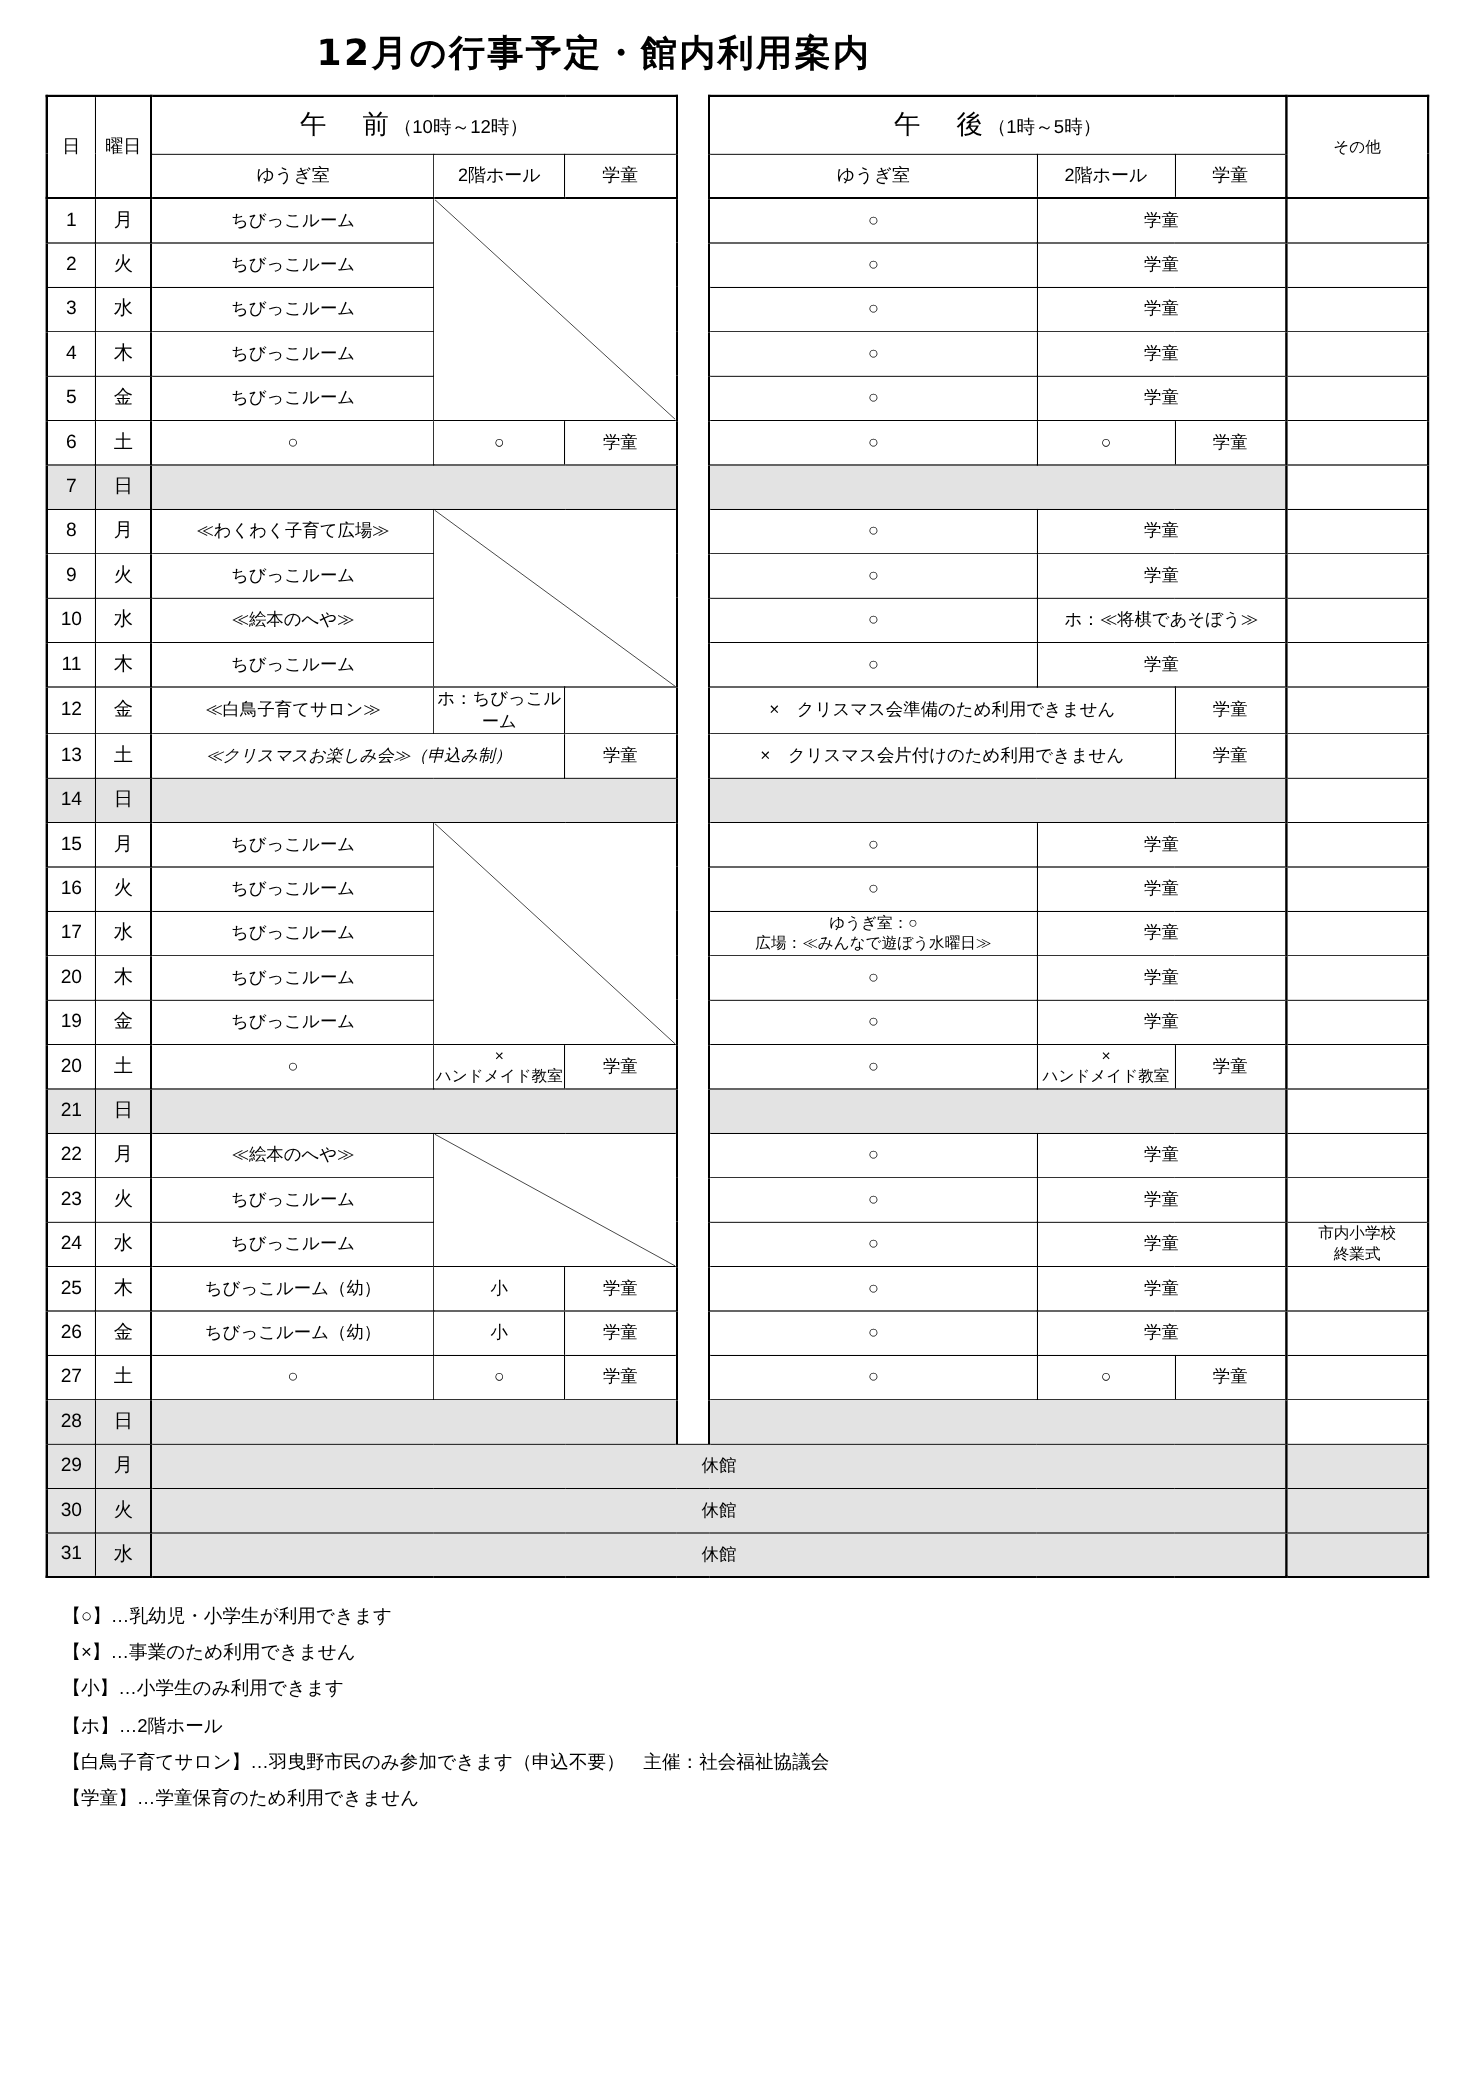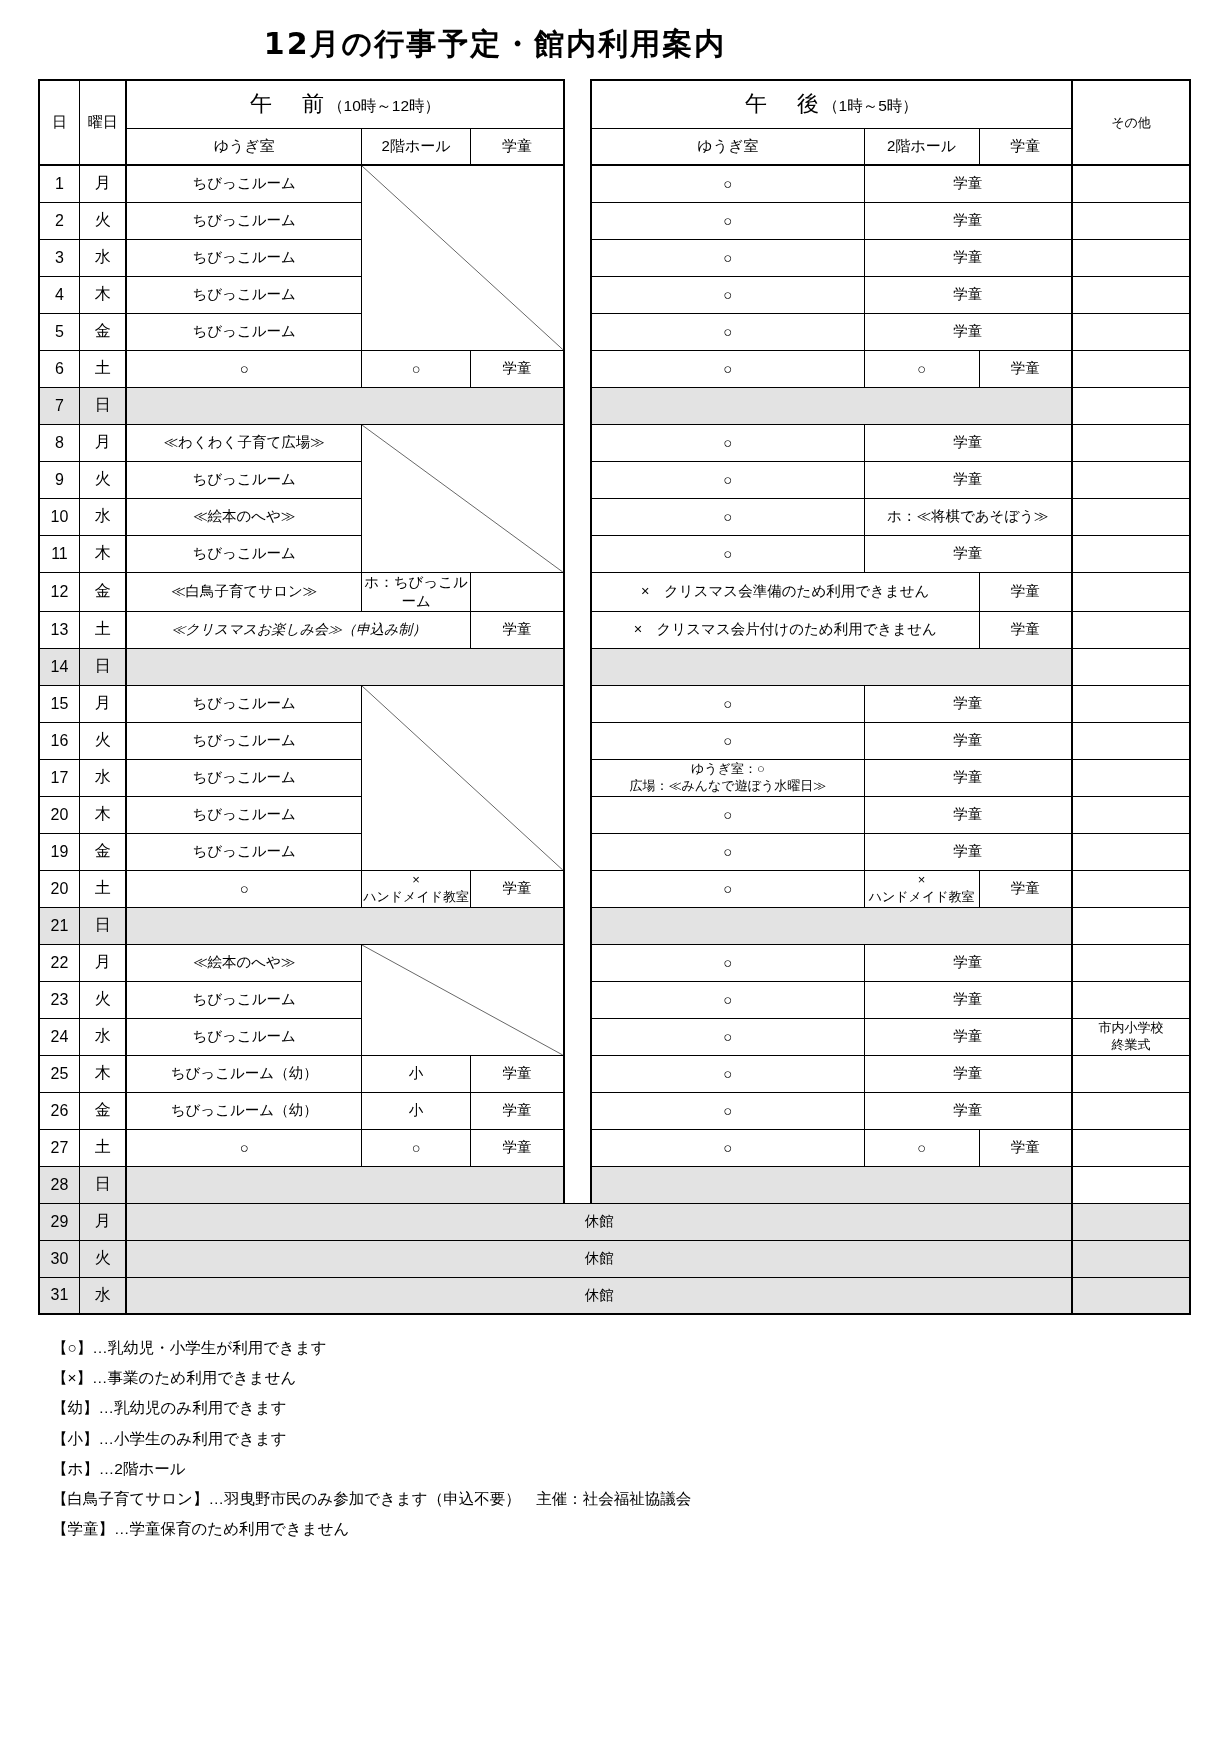--- a/index.html
+++ b/index.html
@@ -445,20 +445,19 @@
             <td class="bl-r shade bl-b" colspan="7">休館</td>
             <td class="tiny bl-r bl-l shade bl-b"></td>
           </tr>
         </tbody>
     </table>
   </div>
 
   <div class="legend" id="legend">
       <div>【○】…乳幼児・小学生が利用できます</div>
       <div>【×】…事業のため利用できません</div>
-      <div>【幼】…乳幼児のみ利用できます</div>
       <div>【小】…小学生のみ利用できます</div>
       <div>【ホ】…2階ホール</div>
       <div>【白鳥子育てサロン】…羽曳野市民のみ参加できます（申込不要）　主催：社会福祉協議会</div>
       <div>【学童】…学童保育のため利用できません</div>
     </div>
 
 </div>
 
 </body></html>

